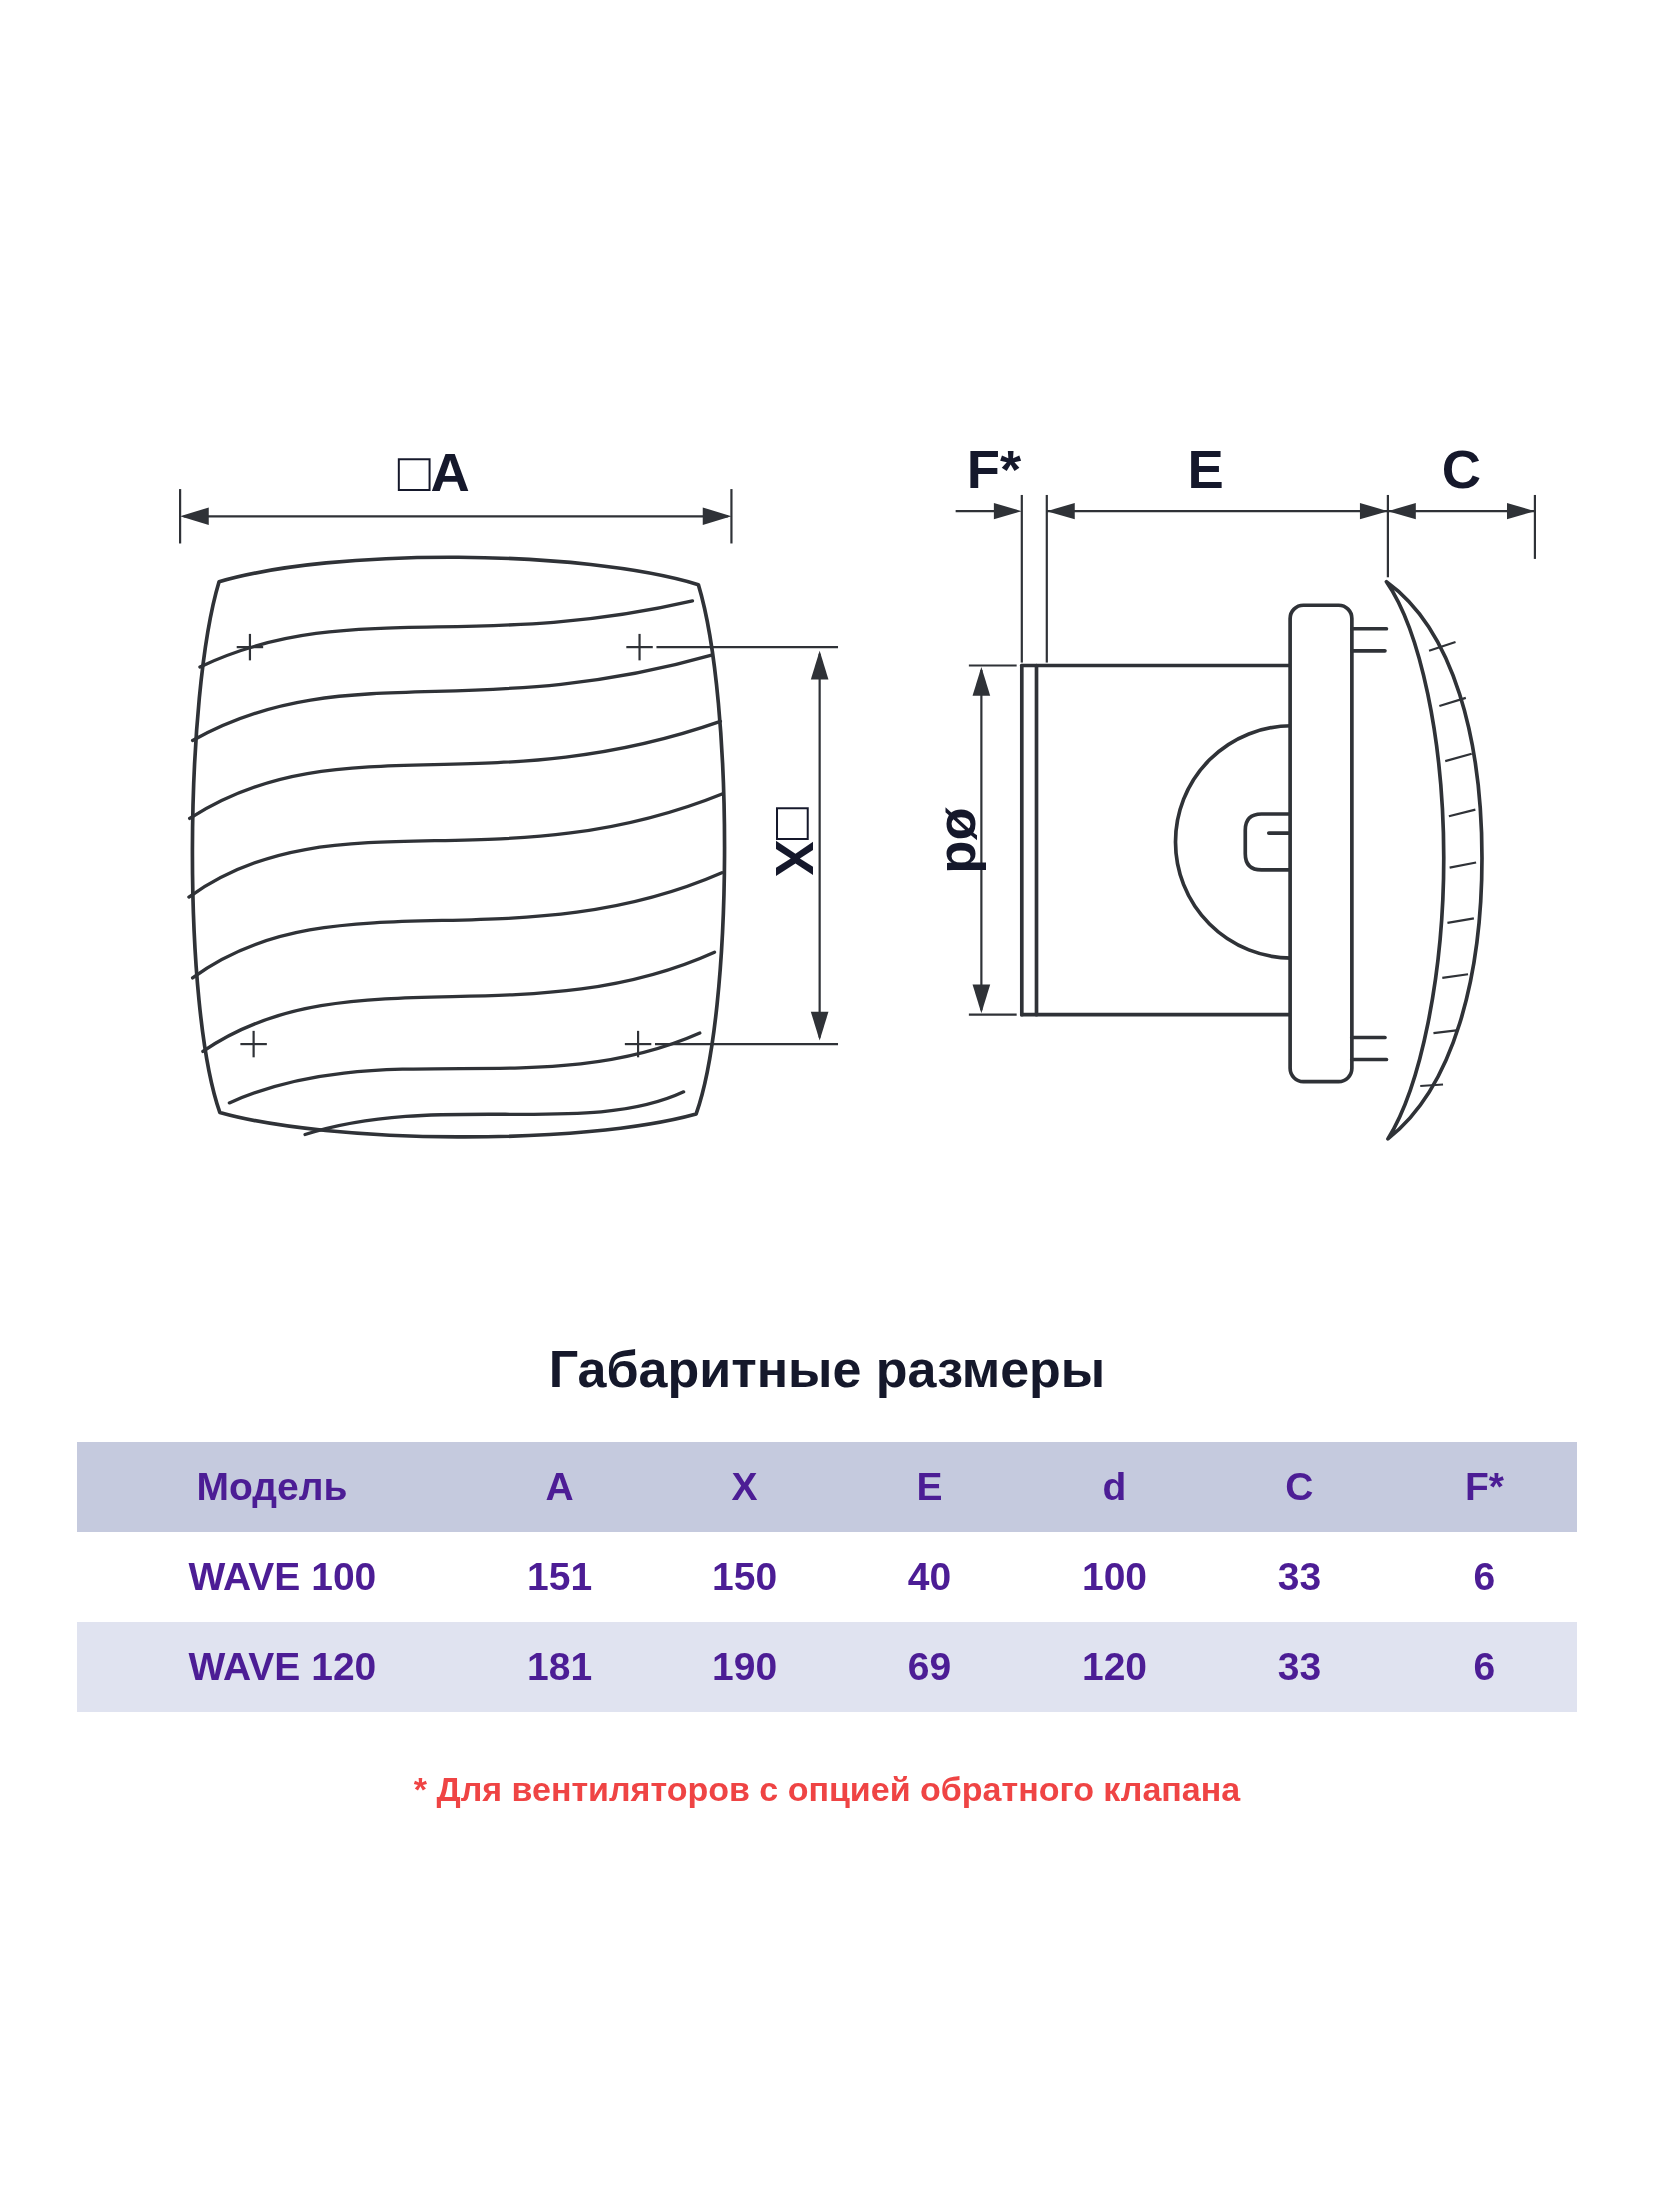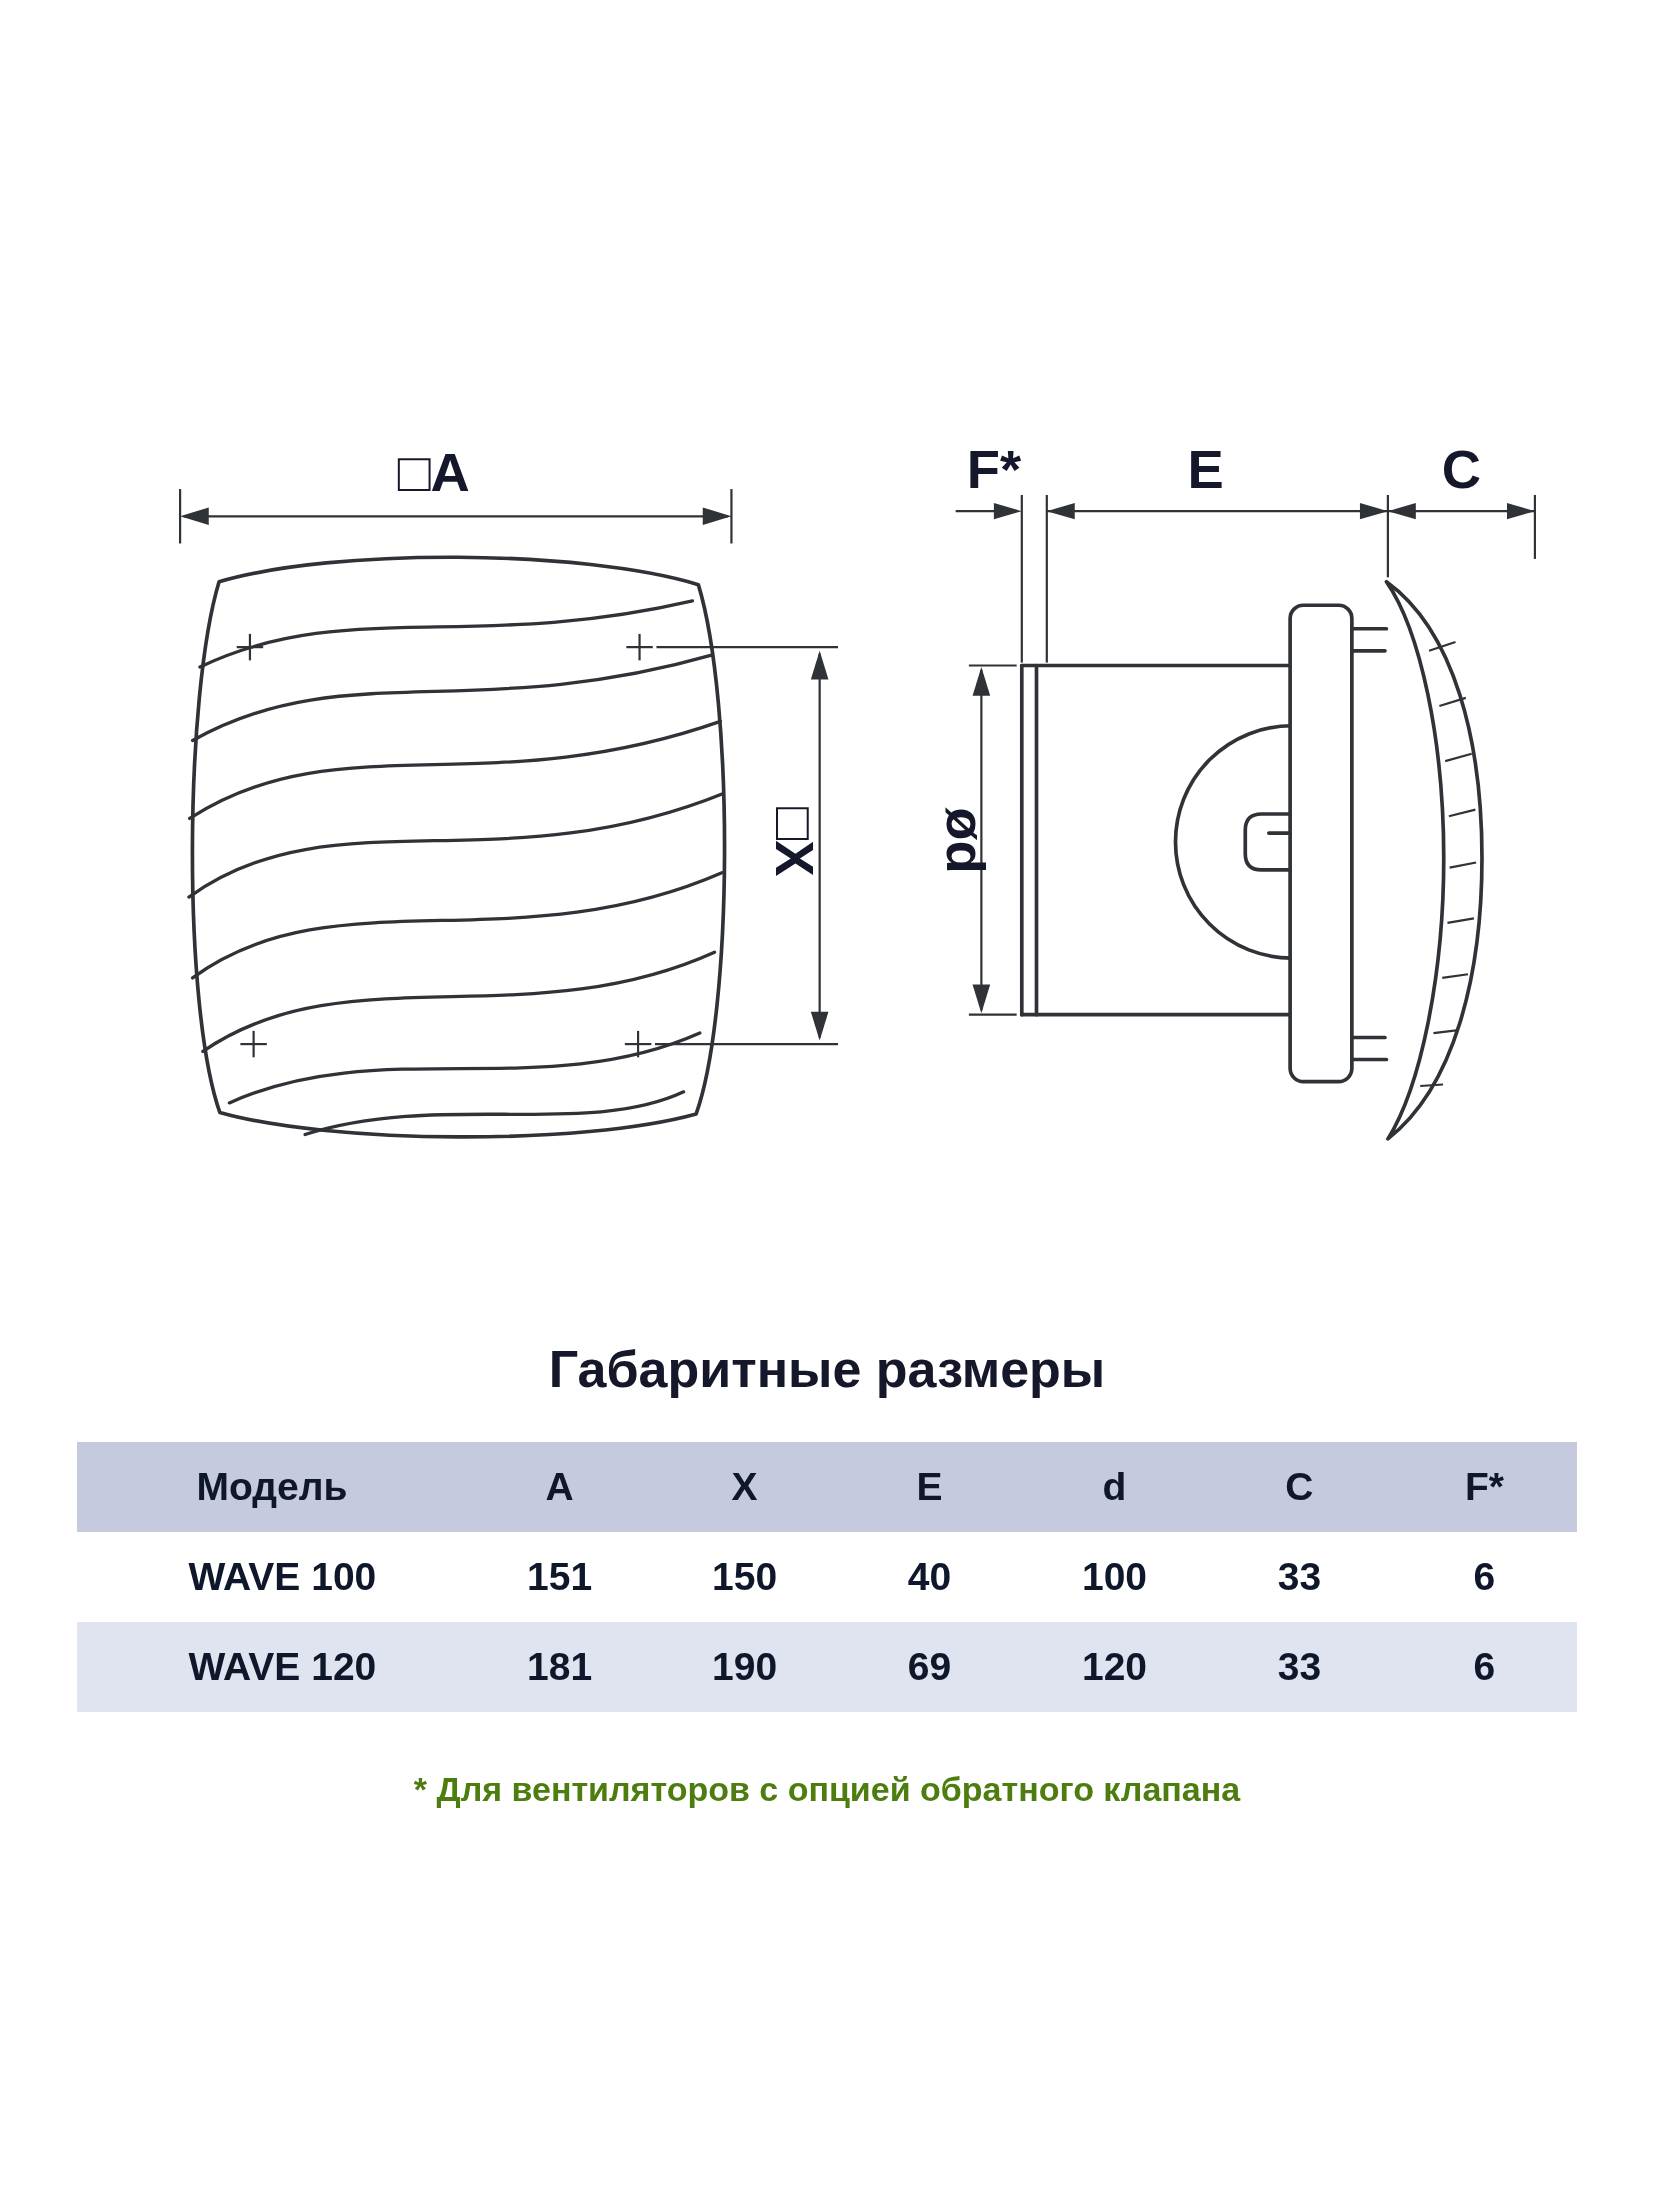--- a/index.html
+++ b/index.html
@@ -48,38 +48,38 @@
     width:1500px;
     border-collapse:collapse;
     table-layout:fixed;
   }
   .dim-table th,.dim-table td{
     height:90px;
     font-size:39px;
     font-weight:700;
     text-align:center;
     padding:0;
-    color:#0f172a;
+    color:#4c1d95;
   }
   .dim-table thead tr{background:#c5cade;}
   .dim-table tbody tr.row-0{background:#ffffff;}
   .dim-table tbody tr.row-1{background:#e0e3f0;border-radius:16px;}
   .dim-table col.c-model{width:26%;}
   .dim-table col.c-val{width:12.33%;}
   .dim-table td.model{text-align:center;padding-left:20.6px;}
   .footnote{
     position:absolute;
     top:1770px;
     left:0;
     width:100%;
     margin:0;
     text-align:center;
     font-size:34px;
     font-weight:600;
-    color:#4d7c0f;
+    color:#ef4444;
   }
 </style>
 </head>
 <body>
 
 <div class="page">
 
   <svg class="diagram" viewBox="0 0 2250 1070" xmlns="http://www.w3.org/2000/svg">
 
     <g>

